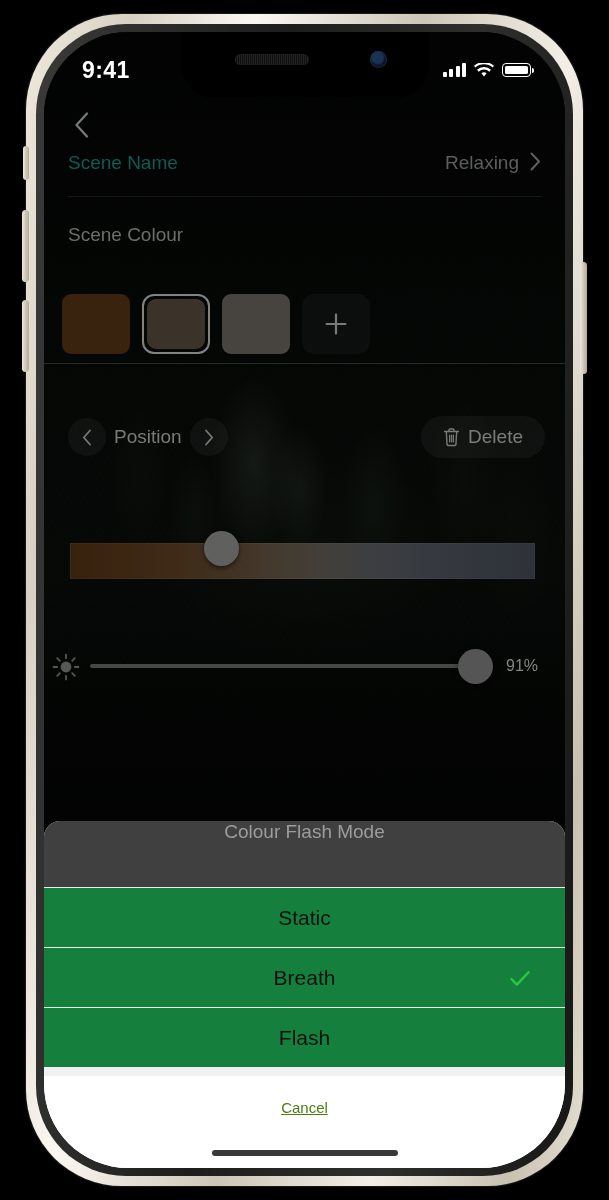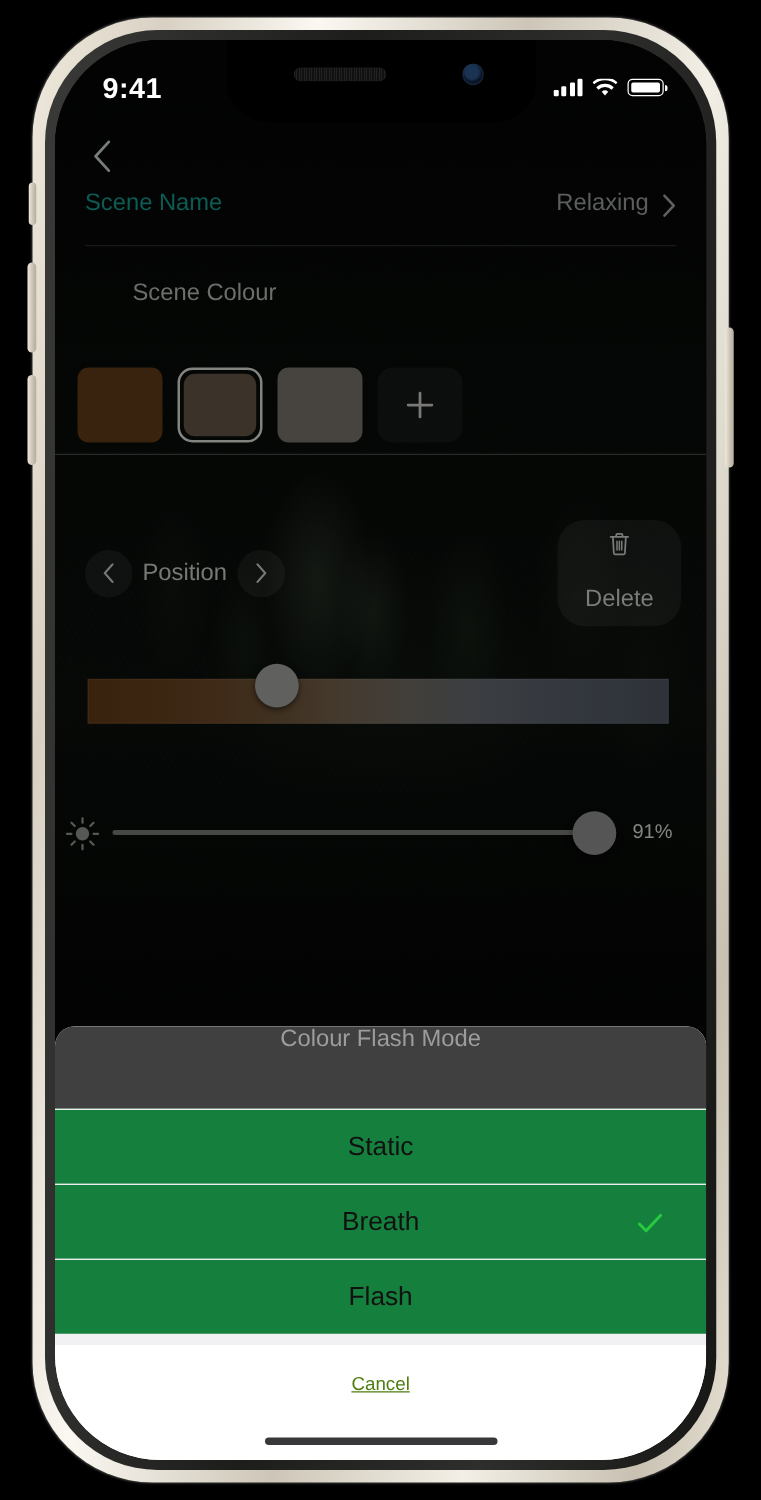--- a/index.html
+++ b/index.html
@@ -108,49 +108,49 @@
 
   .back-chev { position: absolute; left: 16px; top: 72px; width: 42px; height: 42px;
     display: flex; align-items: center; justify-content: center; }
   .back-chev svg { width: 15px; height: 26px; }
 
   .row-scene-name {
     position: absolute; left: 24px; right: 24px; top: 108px; height: 46px;
     display: flex; align-items: center; justify-content: space-between;
   }
   .lbl-scene-name { font-size: 19px; color: #0f766e; }
-  .scene-val-wrap { display: flex; align-items: flex-end; gap: 11px; }
+  .scene-val-wrap { display: flex; align-items: flex-start; gap: 11px; }
   .scene-val { font-size: 19px; color: #76787a; }
   .chev-r svg { width: 11px; height: 19px; display: block; }
 
   .divider-1 { position: absolute; left: 24px; right: 24px; top: 164px; height: 1px;
     background: rgba(160,168,160,.17); }
 
-  .lbl-scene-colour { position: absolute; left: 24px; top: 192px; font-size: 19px; color: #8b8d8b; margin-left: 38px; }
+  .lbl-scene-colour { position: absolute; left: 24px; top: 192px; font-size: 19px; color: #8b8d8b; }
 
   .swatches { position: absolute; left: 18px; top: 262px; display: flex; gap: 12px; }
   .sw-slot { width: 68px; height: 60px; border-radius: 12px; display: flex;
     align-items: center; justify-content: center; }
   .sw-slot.sel { border: 2.5px solid rgba(214,214,210,.78); padding: 3px; }
   .sw-fill { width: 100%; height: 100%; border-radius: 9px; }
   .sw-add { background: rgba(255,255,255,.045); border-radius: 12px; }
   .sw-add svg { width: 26px; height: 26px; }
 
   .divider-2 { position: absolute; left: 0; right: 0; top: 331px; height: 1px;
     background: rgba(168,174,168,.28); }
 
   .row-pos-del { position: absolute; left: 24px; right: 20px; top: 384px;
     display: flex; align-items: center; justify-content: space-between; }
   .position-grp { display: flex; align-items: center; gap: 4px; }
   .circ-btn { width: 38px; height: 38px; border-radius: 50%;
     background: rgba(255,255,255,.055); display: flex; align-items: center; justify-content: center; }
   .circ-btn svg { width: 10px; height: 17px; }
   .lbl-position { font-size: 19px; color: #9a9c99; padding: 0 4px; }
-  .delete-pill { display: flex; align-items: center; gap: 24px;
-    background: rgba(255,255,255,.055); border-radius: 22px; padding: 10px 22px; flex-direction: column; }
+  .delete-pill { display: flex; align-items: center; gap: 8px;
+    background: rgba(255,255,255,.055); border-radius: 22px; padding: 10px 22px; }
   .delete-pill svg { width: 17px; height: 19px; }
   .lbl-delete { font-size: 19px; color: #9d9f9c; }
 
   .grad-bar { position: absolute; left: 26px; top: 511px; width: 465px; height: 36px;
     background: linear-gradient(90deg,
       #4a2c11 0%, #4d3118 12%, #523821 24%, #53412c 34%,
       #584b3c 44%, #55514a 55%, #4d5055 66%, #454a52 78%, #3f444d 90%, #3c4049 100%);
     box-shadow: inset 0 0 0 1px rgba(255,255,255,.05);
   }
   .grad-thumb { position: absolute; left: 160px; top: 499px; width: 35px; height: 35px;

